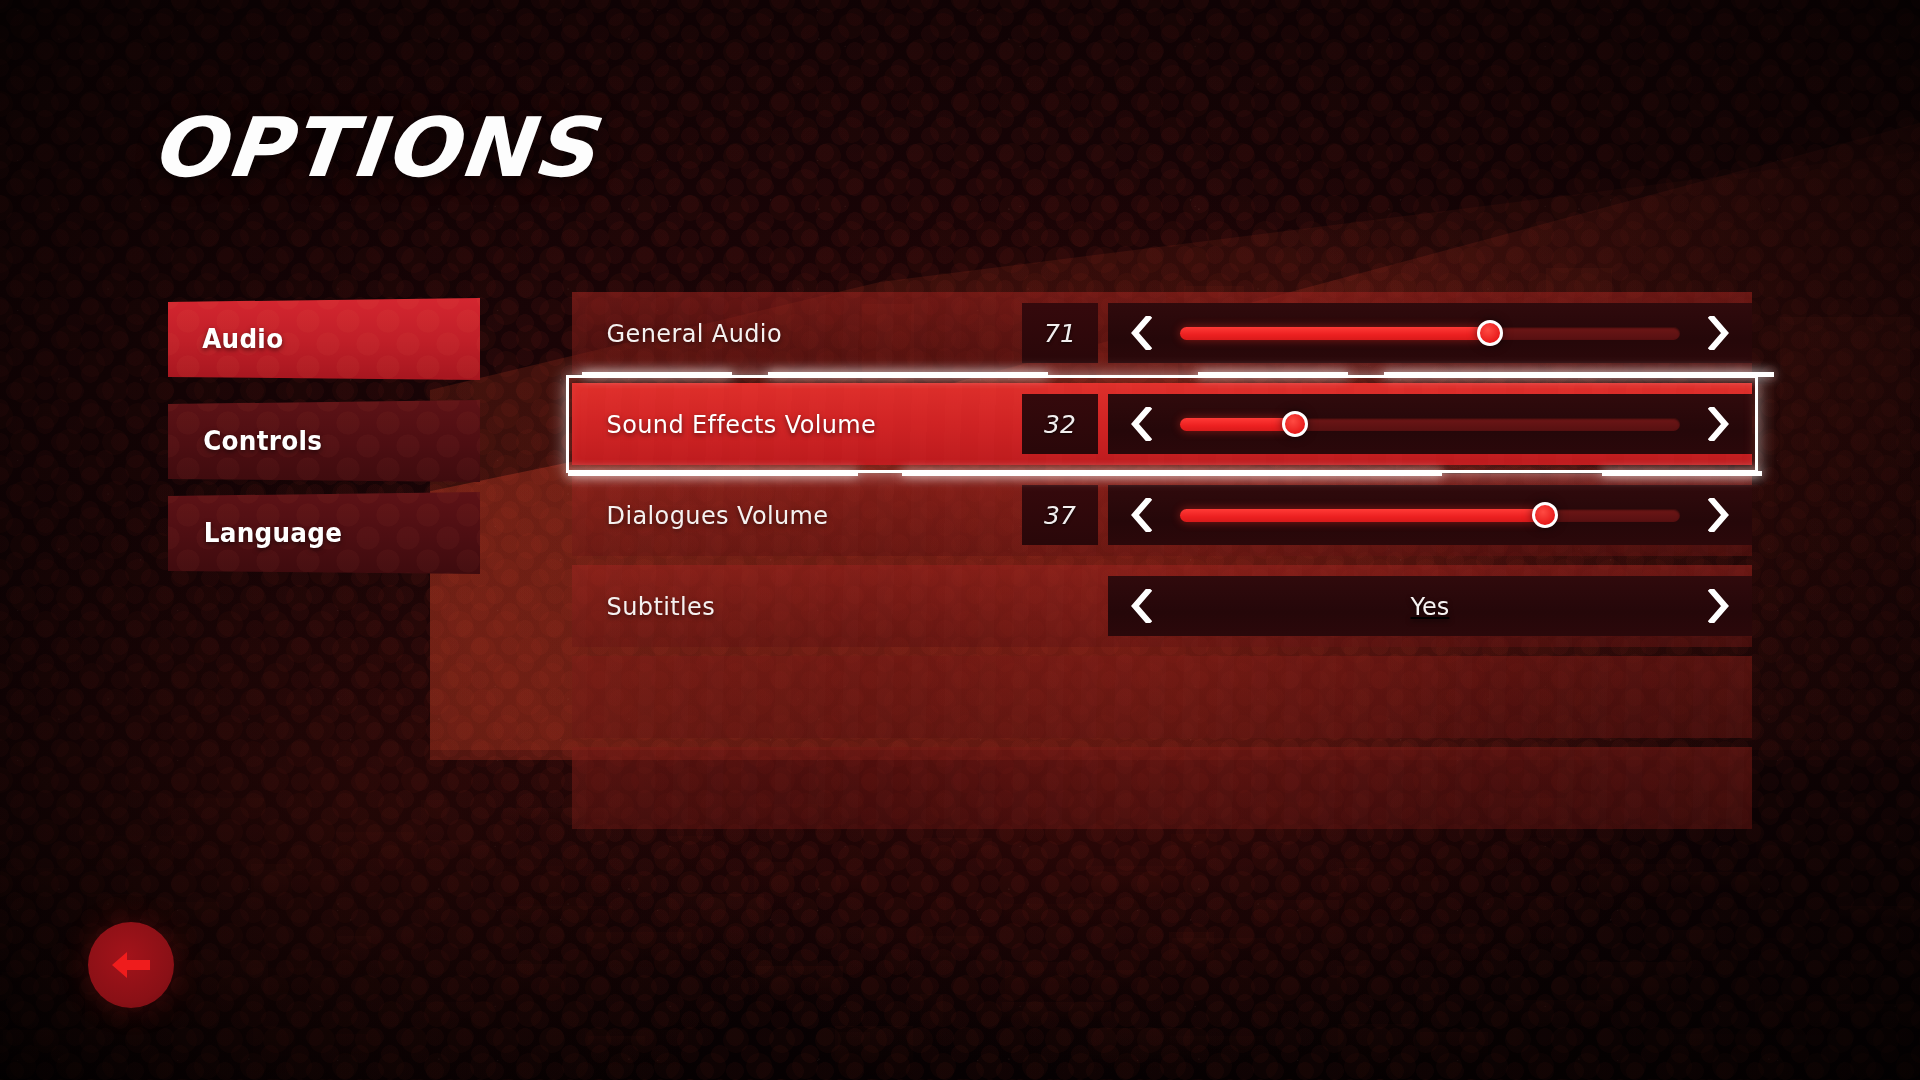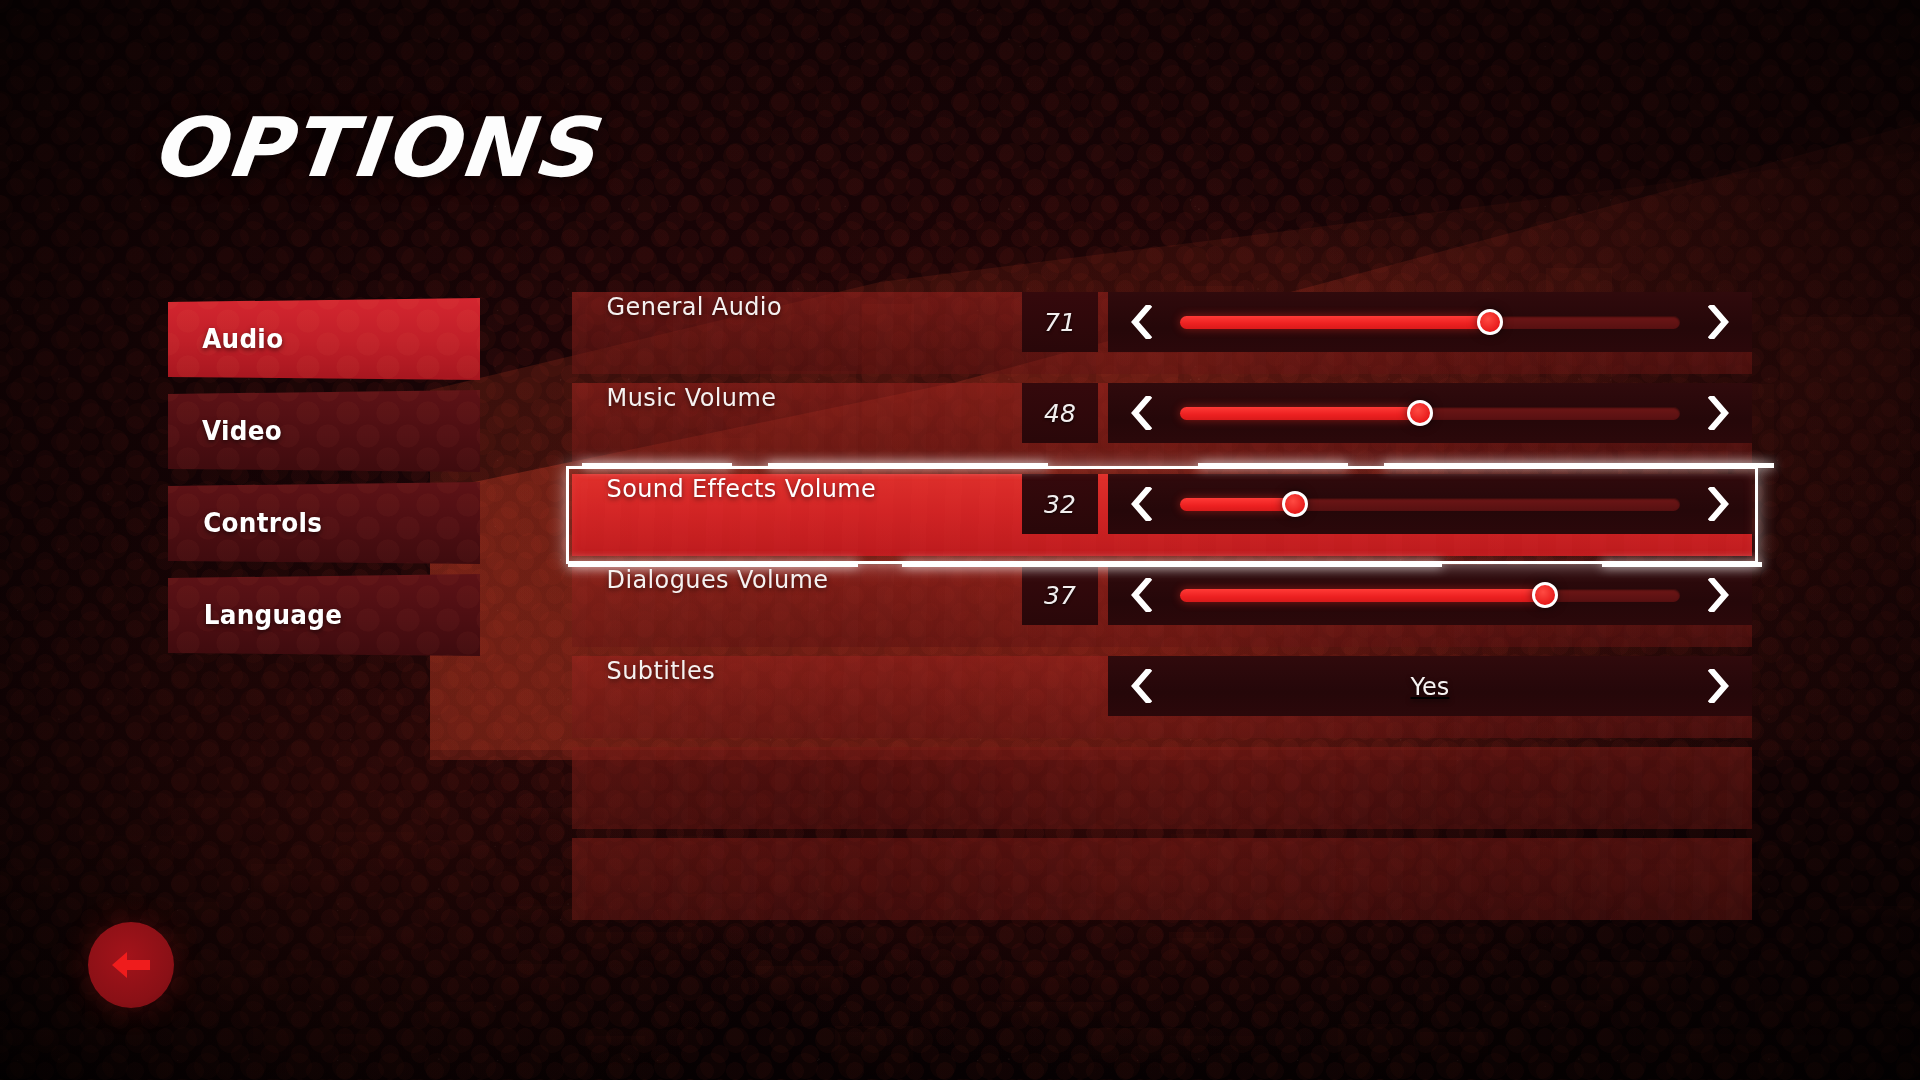--- a/index.html
+++ b/index.html
@@ -123,21 +123,21 @@
     font-size:26px; font-weight:700; color:#ffffff; letter-spacing:.3px;
     text-shadow:0 2px 6px rgba(0,0,0,.55);
     transform:scaleX(.95);
   }
   .tab-gap{ height:10px; }
 
   
   .panel{ position:absolute; left:572px; top:292px; width:1180px; }
   .row{
     position:relative; height:82px; margin-bottom:9px;
-    display:flex; 
+    display:flex; align-items:center;
   }
   .row-bg{
     position:absolute; inset:0;
     background:linear-gradient(180deg, rgba(150,32,28,0.58) 0%, rgba(120,24,22,0.52) 55%, rgba(96,18,17,0.50) 100%);
   }
   .row-tex{
     position:absolute; inset:0; opacity:.35;
     background:
       linear-gradient(90deg, rgba(210,70,45,.14) 0%, rgba(60,12,10,.05) 26%, rgba(200,66,42,.12) 52%, rgba(70,14,12,.04) 78%, rgba(190,62,40,.10) 100%),
       repeating-linear-gradient(92deg, rgba(255,255,255,0.02) 0 16px, rgba(0,0,0,0.03) 16px 34px);
@@ -356,25 +356,20 @@
 
   <div class="page-title">OPTIONS</div>
 
   <div class="sidebar" id="sidebar">
       <div class="tab active">
         <span class="tab-bg"></span>
         <span class="tab-tex"></span>
         <span class="tab-label">Audio</span>
       </div>
       <div class="tab-gap"></div>
-      <div class="tab">
-        <span class="tab-bg"></span>
-        <span class="tab-tex"></span>
-        <span class="tab-label">Video</span>
-      </div>
       <div class="tab-gap"></div>
       <div class="tab">
         <span class="tab-bg"></span>
         <span class="tab-tex"></span>
         <span class="tab-label">Controls</span>
       </div>
       <div class="tab-gap"></div>
       <div class="tab">
         <span class="tab-bg"></span>
         <span class="tab-tex"></span>
@@ -391,44 +386,20 @@
         <span class="control">
           <span class="chev">
             <svg width="22" height="34" viewBox="0 0 22 34">
               <path d="M18 2 L5 17 L18 32" stroke="#fff" stroke-width="6" fill="none" stroke-linecap="square" stroke-linejoin="miter"></path>
             </svg>
           </span>
           <span class="track-wrap">
             <span class="track">
               <span class="fill" style="width:62%"></span>
               <span class="knob" style="left:62%"></span>
-            </span>
-          </span>
-          <span class="chev">
-            <svg width="22" height="34" viewBox="0 0 22 34">
-              <path d="M4 2 L17 17 L4 32" stroke="#fff" stroke-width="6" fill="none" stroke-linecap="square" stroke-linejoin="miter"></path>
-            </svg>
-          </span>
-        </span>
-      </div>
-      <div class="row">
-        <span class="row-bg"></span>
-        <span class="row-tex"></span>
-        <span class="row-label">Music Volume</span>
-        <span class="value-box">48</span>
-        <span class="control">
-          <span class="chev">
-            <svg width="22" height="34" viewBox="0 0 22 34">
-              <path d="M18 2 L5 17 L18 32" stroke="#fff" stroke-width="6" fill="none" stroke-linecap="square" stroke-linejoin="miter"></path>
-            </svg>
-          </span>
-          <span class="track-wrap">
-            <span class="track">
-              <span class="fill" style="width:48%"></span>
-              <span class="knob" style="left:48%"></span>
             </span>
           </span>
           <span class="chev">
             <svg width="22" height="34" viewBox="0 0 22 34">
               <path d="M4 2 L17 17 L4 32" stroke="#fff" stroke-width="6" fill="none" stroke-linecap="square" stroke-linejoin="miter"></path>
             </svg>
           </span>
         </span>
       </div>
       <div class="row selected">

